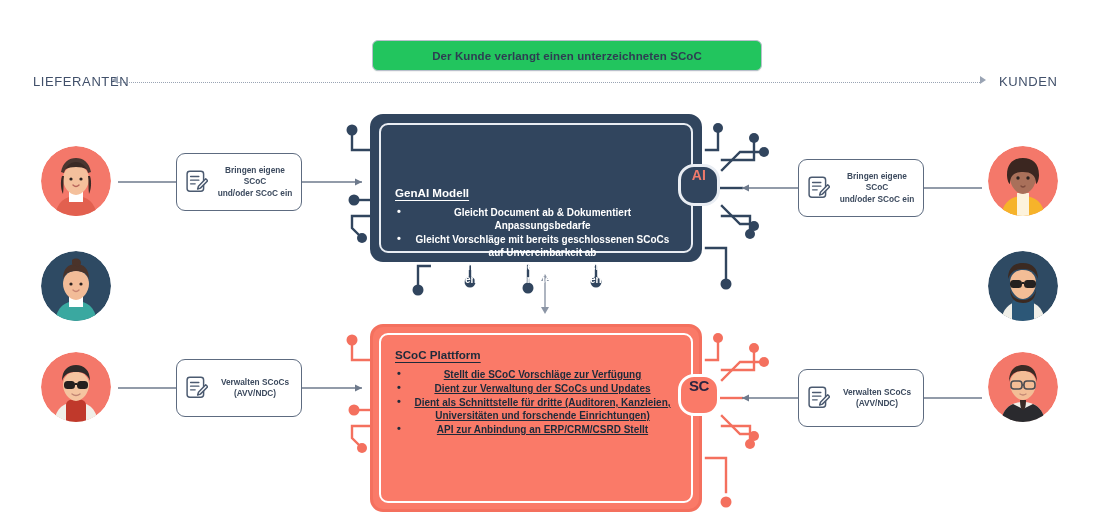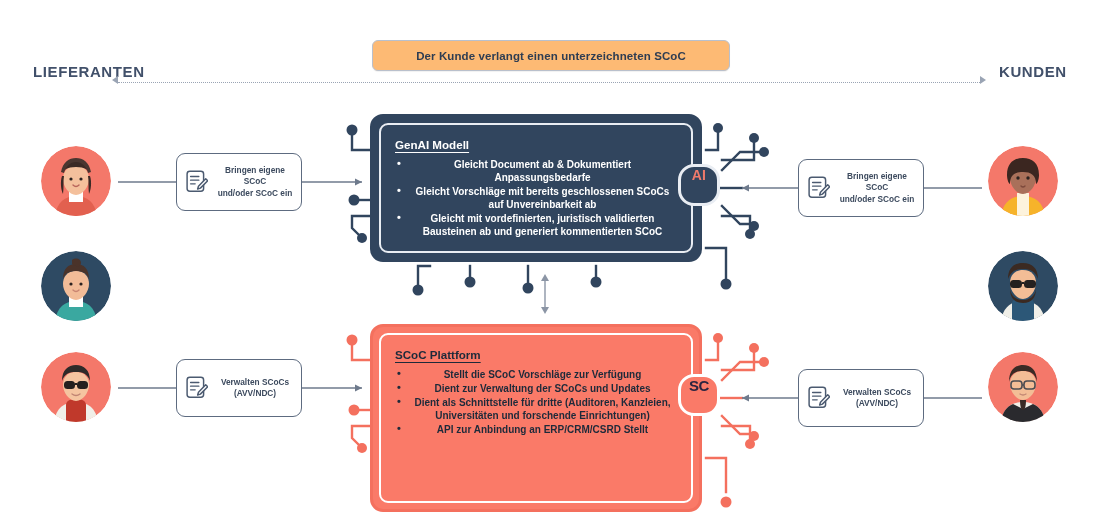--- a/index.html
+++ b/index.html
@@ -11,37 +11,37 @@
     position:relative;
     width:1100px;
     height:517px;
     background:#ffffff;
     overflow:hidden;
   }
   .abs{position:absolute;}
 
   
   .header-pill{
-    left:372px; top:40px; width:358px; height:31px;
-    background:#fdba74;
+    left:372px; top:40px; width:390px; height:31px;
+    background:#22c55e;
     border:1px solid #b9c0cc;
     border-radius:6px;
     display:flex; align-items:center; justify-content:center;
     box-sizing:border-box;
     box-shadow:0 1px 1px rgba(0,0,0,.06);
     text-align:center;
   }
   .header-pill span{
     font-size:11.5px; font-weight:bold; color:#2e3d52; letter-spacing:.1px;
   }
 
   
   .side-label{
-    font-size:15px; font-weight:bold; color:#41506a; letter-spacing:.6px;
-    top:63px;
+    font-size:13px; font-weight:normal; color:#41506a; letter-spacing:.6px;
+    top:74px;
   }
   .side-label.left{left:33px;}
   .side-label.right{left:999px;}
 
   
   .axis-line{
     left:118px; top:82px; width:862px; height:1px;
     border-top:1px dotted #9aa4b4;
   }
   .axis-arrow{top:76px;width:0;height:0;}
@@ -118,38 +118,38 @@
   .panel-body{
     position:relative;
     padding:13px 14px 0 14px;
   }
   .panel-title{
     font-size:11.6px;font-weight:bold;
     text-decoration:underline;
     text-underline-offset:3px;
     margin-bottom:7px;
   }
-  .panel-genai .panel-title{color:#ffffff;}
+  .panel-genai .panel-title{color:#ffffff;margin-top:48px;}
   .panel-scoc .panel-title{color:#1d2a3a;}
   .bullets{list-style:none;margin:0;padding:0;}
   .bullets li{
     position:relative;
     padding-left:13px;
     font-size:10px;
     line-height:13px;
     margin-bottom:1px;
     font-weight:bold;
     text-align:center;
   }
   .bullets li:before{
     content:"•";
     position:absolute;left:2px;top:-1px;font-size:11px;
   }
   .panel-genai .bullets li{color:#ffffff;}
-  .panel-scoc .bullets li{color:#1d2a3a;}
+  .panel-scoc .bullets li{color:#1d2a3a;text-decoration:underline;}
 
   
   .chip{
     width:42px;height:42px;
     box-sizing:border-box;
     display:flex;align-items:flex-start;justify-content:center;
     border-radius:16px;
   }
   .chip-ai{
     left:678px;top:164px;

